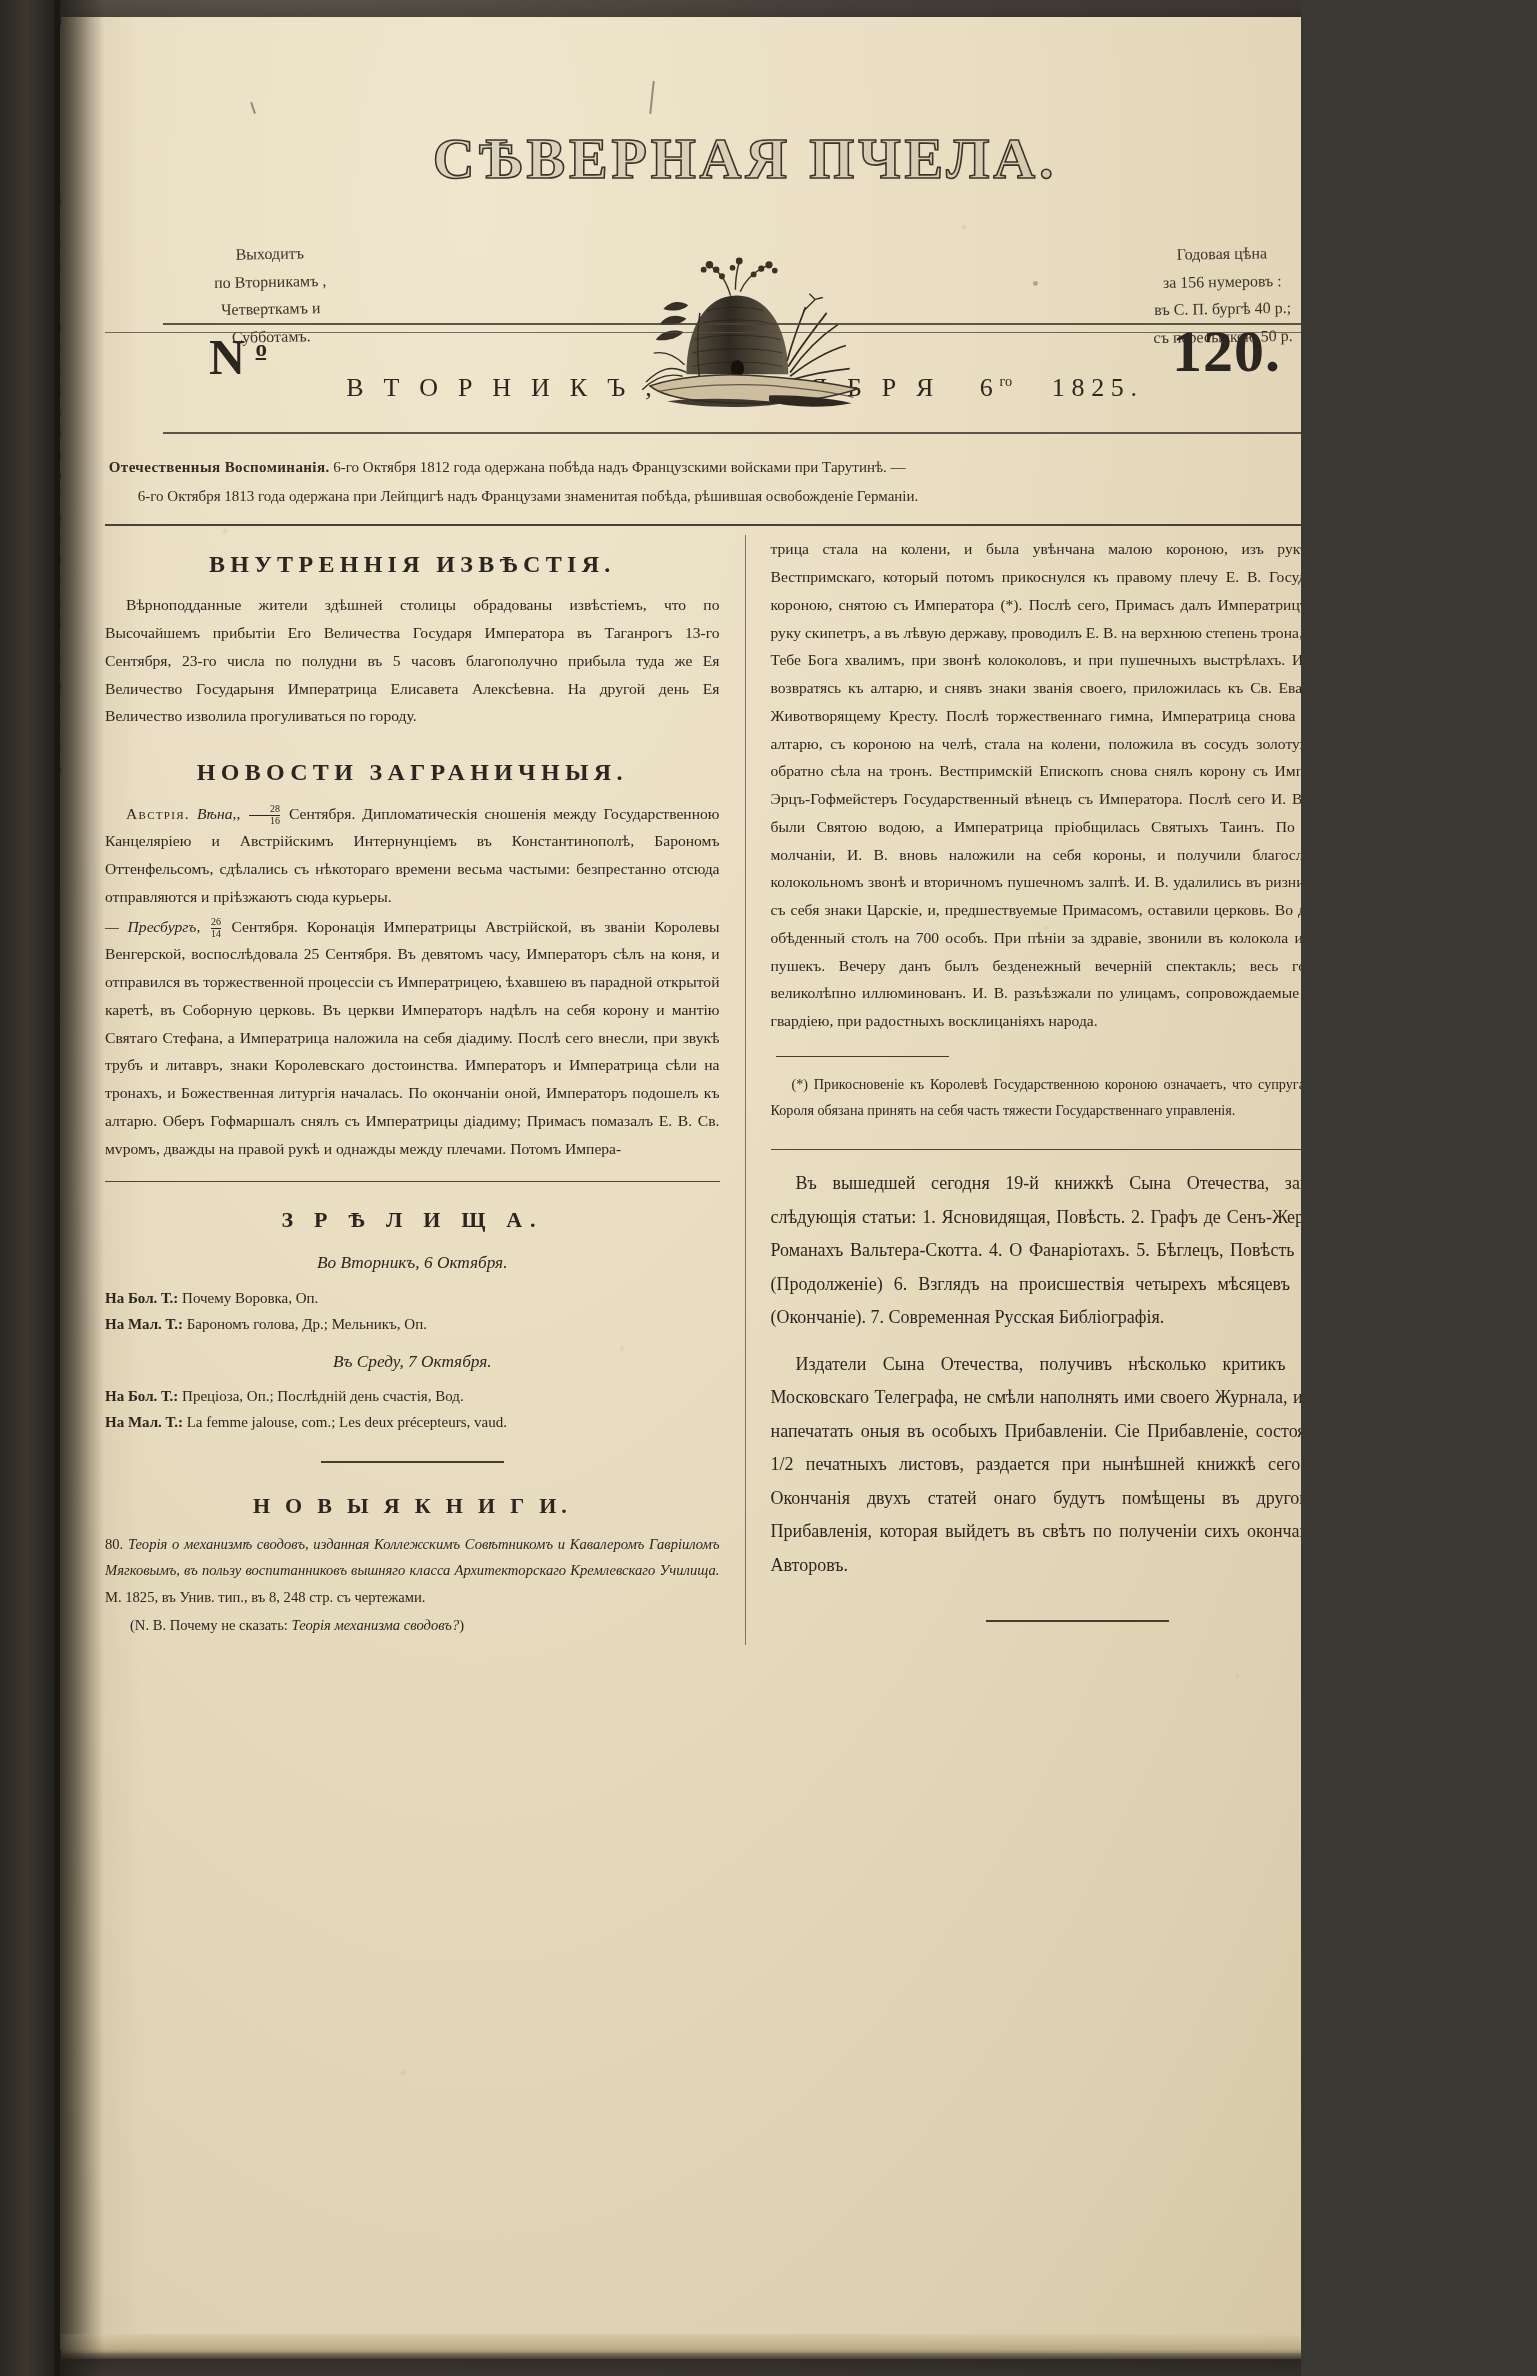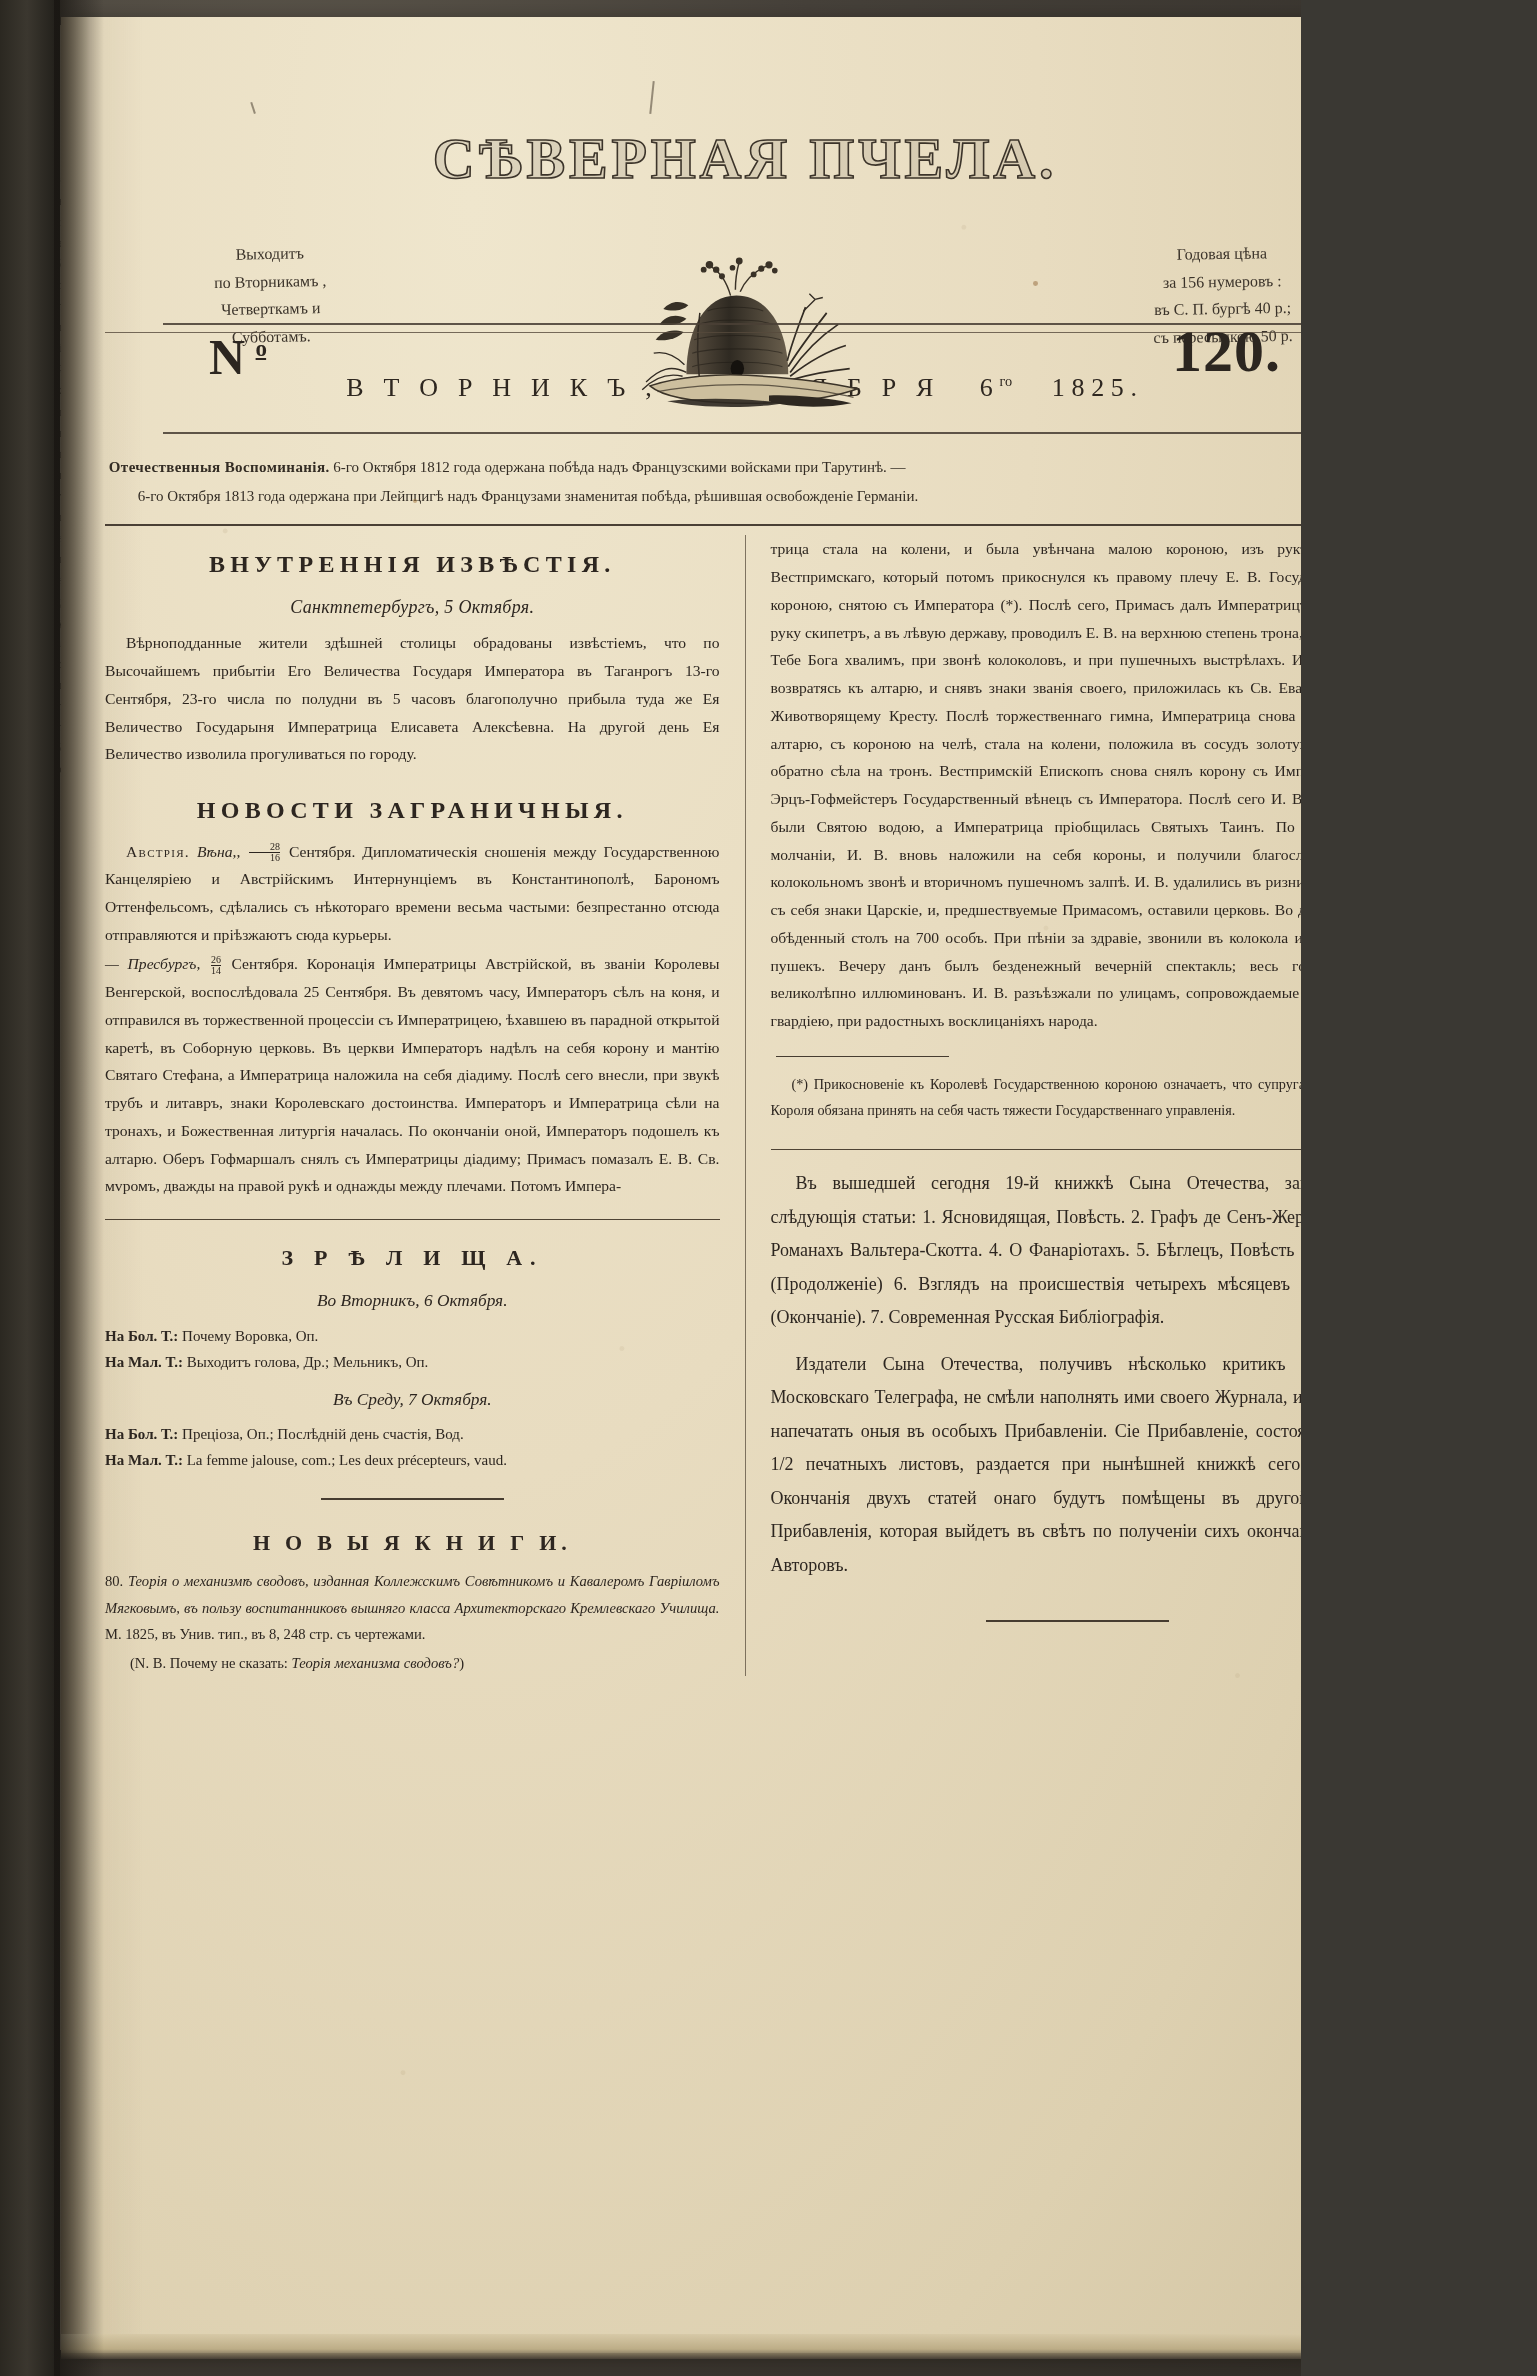--- a/index.html
+++ b/index.html
@@ -495,21 +495,20 @@
           <span class="lead">Отечественныя Воспоминанія.</span><span> 6-го Октября 1812 года одержана побѣда надъ Французскими войсками при Тарутинѣ. —</span>
         </p>
         <p class="l2">6-го Октября 1813 года  одержана при Лейпцигѣ надъ Французами знаменитая побѣда, рѣшившая освобожденіе Германіи.</p>
       </div>
 
       <div class="columns">
 
         <div class="col">
 
           <h2 class="section">ВНУТРЕННІЯ ИЗВѢСТІЯ.</h2>
-          <div class="place-date">Санктпетербургъ, 5 Октября.</div>
           <p class="body">Вѣрноподданные жители здѣшней столицы обрадованы извѣстіемъ, что по Высочайшемъ прибытіи Его Величества Государя Императора въ Таганрогъ 13-го Сентября, 23-го числа по полудни въ 5 часовъ благополучно прибыла туда же Ея Величество Государыня Императрица Елисавета Алексѣевна. На другой день Ея Величество изволила прогуливаться по городу.</p>
 
           <h2 class="section" style="margin-top:21px">НОВОСТИ ЗАГРАНИЧНЫЯ.</h2>
 
           <p class="body">
             <span class="sc">Австрія.</span>
             <span class="it">Вѣна,</span>,
             <span class="frac">
                 <i>28</i>
                 <i class="den">16</i>
@@ -533,21 +532,21 @@
           <h2 class="section" style="font-size:22px;letter-spacing:7.7px">З Р Ѣ Л И Щ А.</h2>
 
           <div>
             <div class="show-day">Во Вторникъ, 6 Октября.</div>
             <p class="show-line">
               <b>На Бол. Т.:</b>
               <span>Почему Воровка, Оп.</span>
             </p>
             <p class="show-line">
               <b>На Мал. Т.:</b>
-              <span>Выходитъ голова, Др.; Мельникъ, Оп.</span>
+              <span>Барономъ голова, Др.; Мельникъ, Оп.</span>
             </p>
           </div>
 
           <div>
             <div class="show-day">Въ Среду, 7 Октября.</div>
             <p class="show-line">
               <b>На Бол. Т.:</b>
               <span>Преціоза, Оп.; Послѣдній день счастія, Вод.</span>
             </p>
             <p class="show-line">

